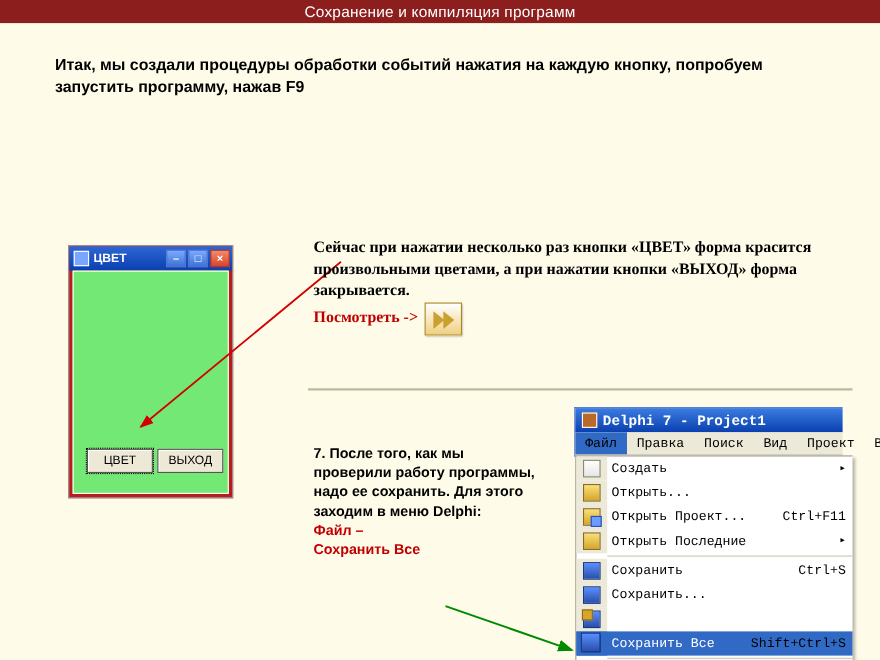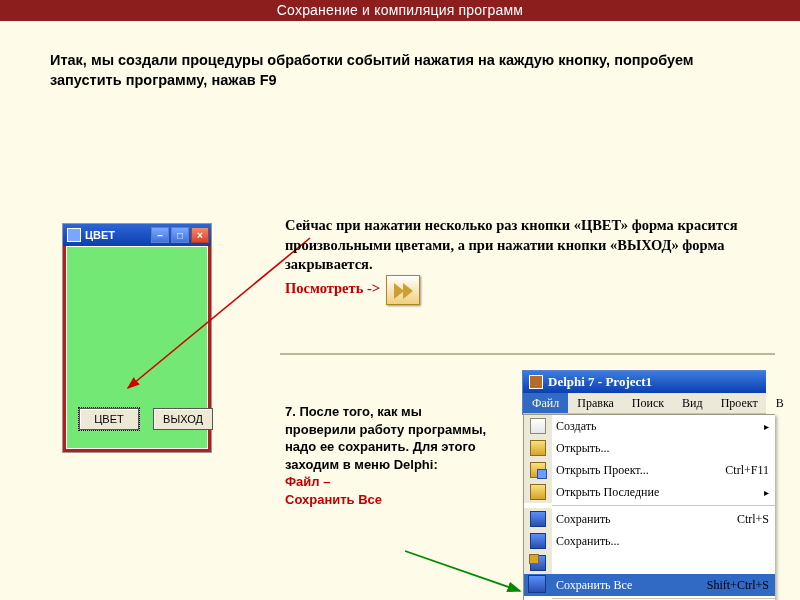--- a/index.html
+++ b/index.html
@@ -67,21 +67,21 @@
     width:60px;height:22px;
     background:#EDE9D6;
     border:1px solid #555;
     font-size:11px;
     display:flex;align-items:center;justify-content:center;
     color:#000;
     box-shadow: inset 1px 1px 0 #fff;
   }
   .form-btn.selected{outline:1px dotted #000;}
   .btn-cvet{left:12px; bottom:18px;}
-  .btn-exit{left:86px; bottom:18px;}
+  .btn-exit{left:76px; bottom:18px;}
 
   
   .desc1{
     position:absolute; left:285px; top:118px; width:465px;
     font-weight:bold; font-size:14.5px; line-height:1.35;font-family:Liberation Serif, serif;
   }
   .desc1 .look{color:#C00000;display:inline-block;margin-top:4px;}
   .play-icon{
     display:inline-block;vertical-align:middle;
     width:34px;height:30px;
@@ -110,35 +110,35 @@
     font-weight:bold;font-size:13px;line-height:1.35;
   }
   .desc2 .em{color:#C00000;}
 
   
   .arrow{position:absolute;pointer-events:none;}
 
   
   .delphi{
     position:absolute;left:522px;top:272px;width:244px;
-    font-family:Liberation Serif, serif;font-size:12px;color:#000;
+    font-family:Liberation Mono, monospace;font-size:12px;color:#000;
     border:1px solid #5a7fd0;border-right:none;
   }
   .d-titlebar{
     height:22px;background:linear-gradient(to bottom,#3b7de0,#0a3fb0);
     color:#fff;font-weight:bold;font-size:13px;
     display:flex;align-items:center;padding-left:6px;
   }
   .d-titlebar .d-icon{width:14px;height:14px;background:#b86a2a;border:1px solid #fff;margin-right:5px;}
   .d-menubar{
     background:#ece9d8;height:21px;display:flex;align-items:stretch;
     border-bottom:1px solid #c9c5b4;font-size:12px;
   }
   .d-menuitem{padding:3px 9px 0;}
-  .d-menuitem.active{background:#316ac5;color:#fef9c3;}
+  .d-menuitem.active{background:#316ac5;color:#000000;}
   .d-dropdown{
     position:absolute;left:0;top:43px;width:252px;
     background:#fff;border:1px solid #9d9a87;border-right:none;
     box-shadow:2px 2px 3px rgba(0,0,0,0.3);
   }
   .d-row{
     display:flex;align-items:center;height:22px;
     padding-right:6px;
   }
   .d-row.sep{height:0;border-top:1px solid #c9c5b4;margin:2px 0 2px 28px;}

